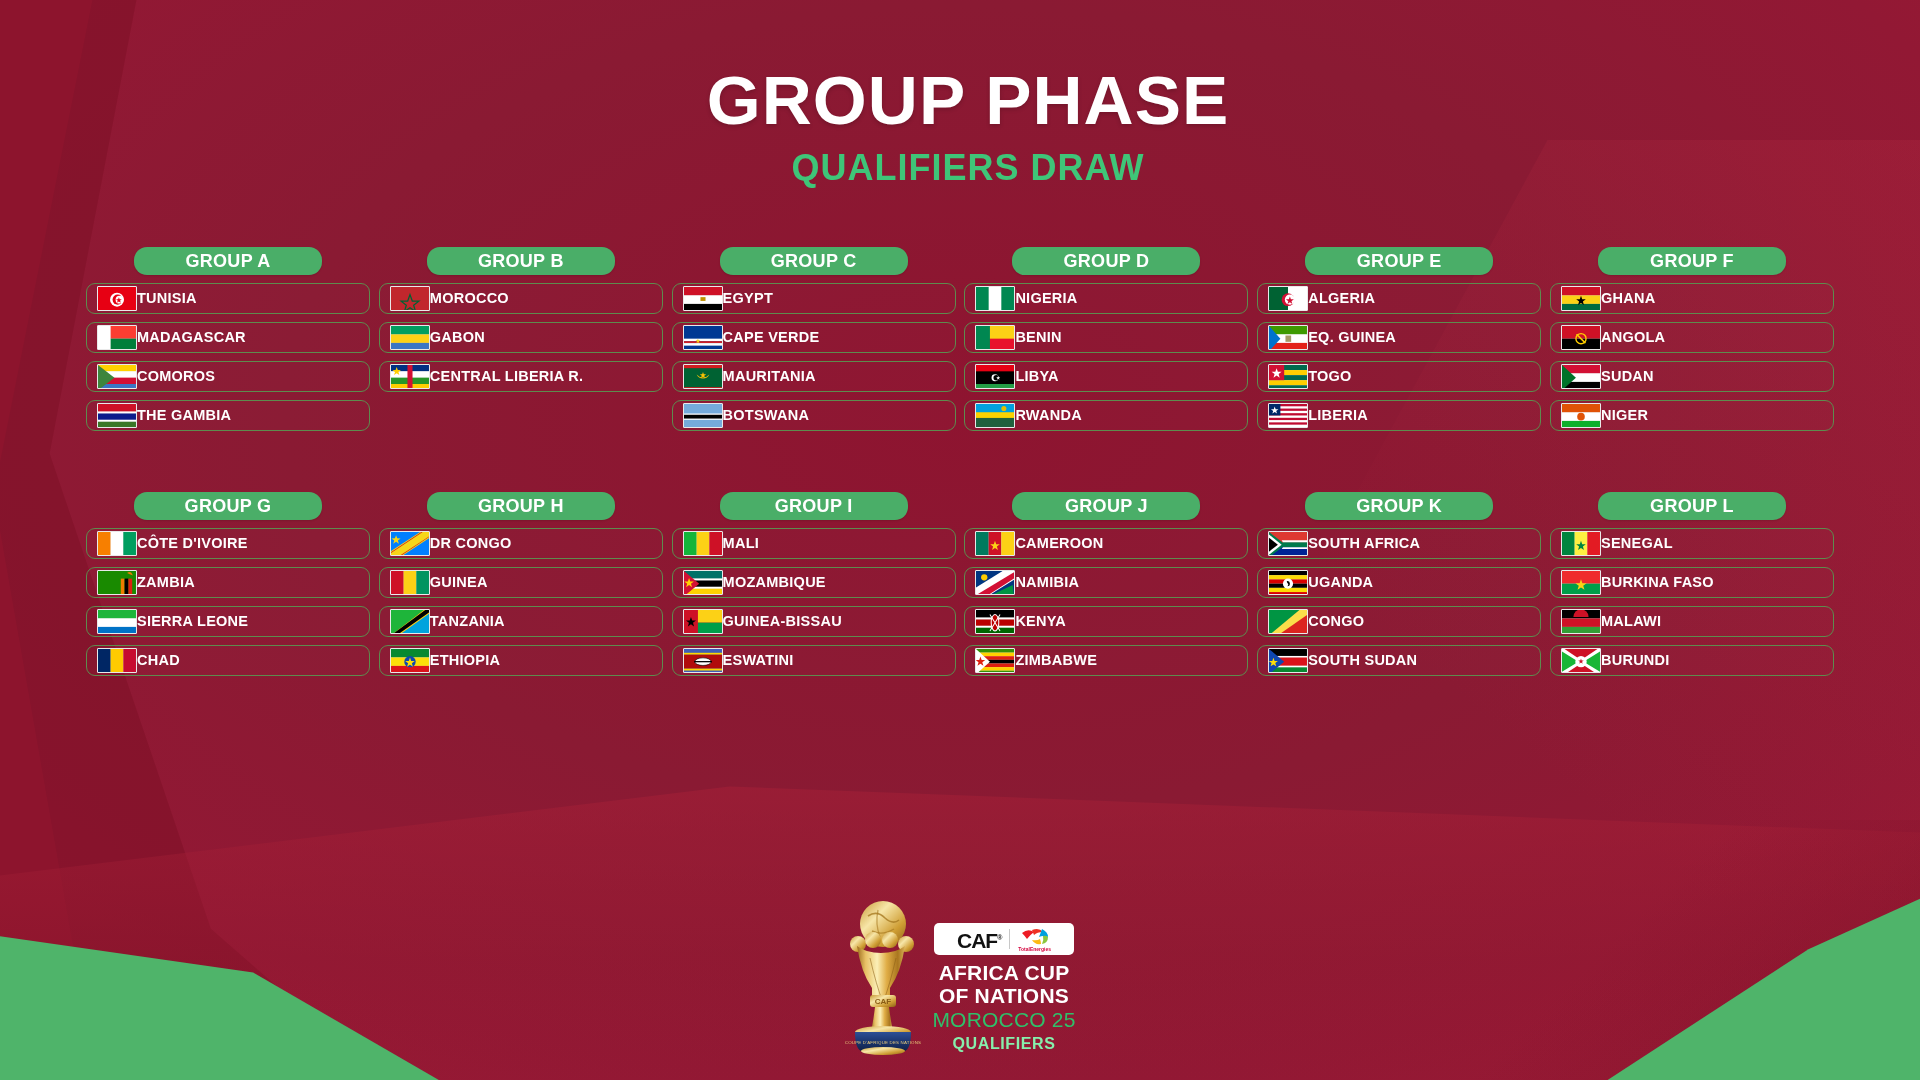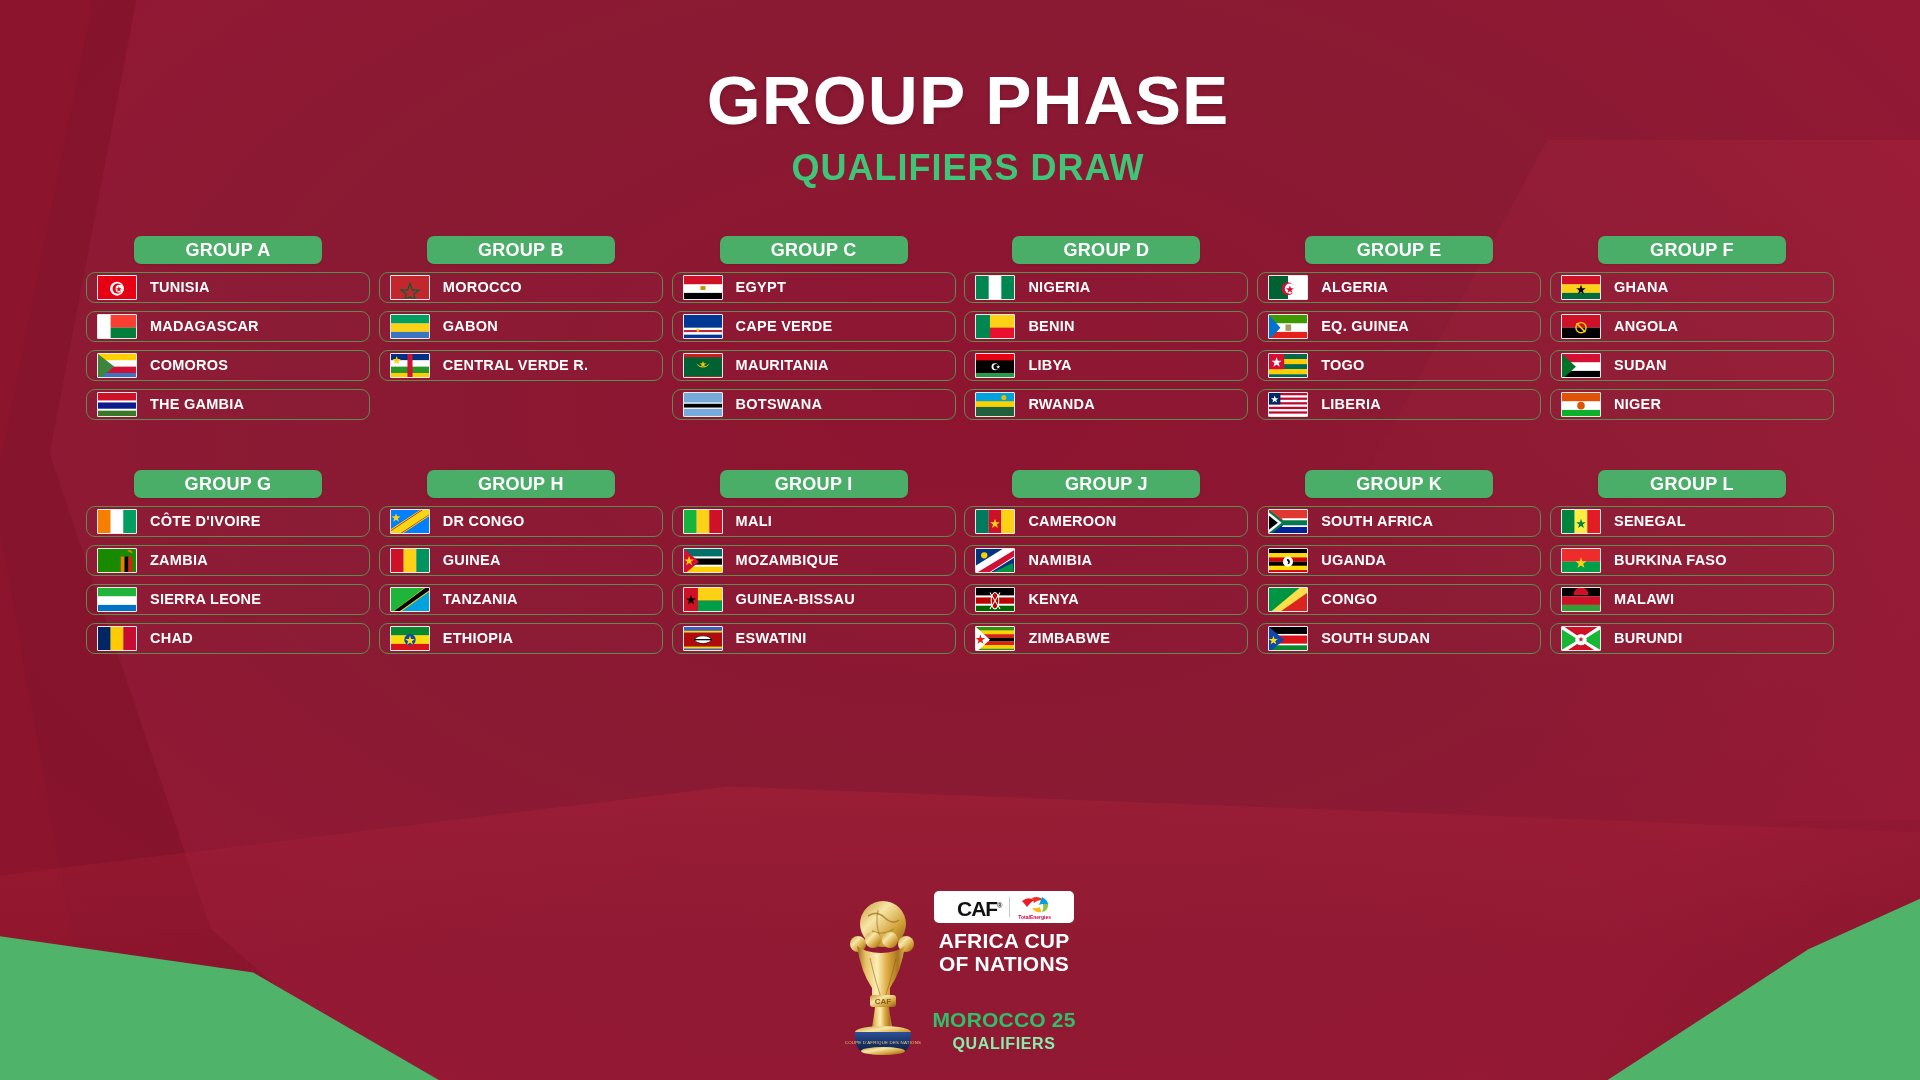--- a/index.html
+++ b/index.html
@@ -76,22 +76,22 @@
   .grid{
     position:absolute;left:86px;top:232px;width:1748px;z-index:5;
   }
   .grid-row{
     display:flex;justify-content:space-between;align-items:flex-start;
   }
   .grid-row + .grid-row{margin-top:46px;}
   .group-col{width:284px;}
 
   .group-head{
-    width:188px;margin:4px auto 8px auto;height:28px;
-    background:#4aae68;border-radius:7px;
+    width:188px;margin:15px auto 8px auto;height:28px;
+    background:#4aae68;border-radius:13px;
     display:flex;align-items:center;justify-content:center;
     box-shadow:0 1px 2px rgba(0,0,0,.12);
   }
   .group-head-label{
     color:#ffffff;font-weight:bold;font-size:18px;letter-spacing:.3px;
     line-height:18px;white-space:nowrap;
   }
 
   .team-row{
     position:relative;display:flex;align-items:center;
@@ -101,21 +101,21 @@
     padding-left:10px;box-sizing:border-box;
   }
   .team-row:last-child{margin-bottom:0;}
   .flag{
     width:40px;height:25px;flex:0 0 40px;
     border:1px solid #e9e9e9;box-sizing:border-box;
     position:relative;overflow:hidden;border-radius:1px;
     background:#ddd;
   }
   .team-name{
-    margin-left:13px;color:#ffffff;font-weight:bold;
+    color:#ffffff;font-weight:bold;
     font-size:14.5px;letter-spacing:.25px;white-space:nowrap;
     line-height:15px;
   }
 
   
   .fl{position:absolute;inset:0;}
 
   
   .footer{
     position:absolute;left:0;right:0;bottom:22px;z-index:6;
@@ -130,21 +130,21 @@
   }
   .caf-text{font-size:21px;font-weight:bold;color:#111;letter-spacing:-1px;line-height:21px;}
   .caf-reg{font-size:7px;vertical-align:super;font-weight:bold;}
   .caf-div{width:1px;height:20px;background:#c8c8c8;}
   .te-wrap{display:flex;flex-direction:column;align-items:center;}
   .te-name{font-size:5px;color:#d4003c;font-weight:bold;letter-spacing:0;line-height:6px;margin-top:1px;}
   .acn-line{
     color:#ffffff;font-weight:bold;font-size:21px;line-height:23px;letter-spacing:.2px;text-align:center;
   }
   .acn-morocco{
-    color:#2fc06a;font-weight:bold;font-size:21px;line-height:25px;letter-spacing:.2px;text-align:center;margin-top:32px;
+    color:#2fc06a;font-weight:normal;font-size:21px;line-height:25px;letter-spacing:.2px;text-align:center;
   }
   .acn-qual{
     color:#86efac;font-weight:bold;font-size:16px;line-height:20px;letter-spacing:.6px;text-align:center;margin-top:2px;
   }
 </style>
 </head>
 <body>
 
 <div class="bg">
   <div class="bg-base"></div>
@@ -243,21 +243,21 @@
           <div class="flag">
             <svg class="fl" viewBox="0 0 60 40" preserveAspectRatio="none">
               <rect width="60" height="10" fill="#003082"></rect>
               <rect y="10" width="60" height="10" fill="#fff"></rect>
               <rect y="20" width="60" height="10" fill="#289728"></rect>
               <rect y="30" width="60" height="10" fill="#ffce00"></rect>
               <rect x="26" width="8" height="40" fill="#d21034"></rect>
               <path d="M9 3 l1.7 4.8 5 .1 -4 3.1 1.5 4.8 -4.2-2.9 -4.2 2.9 1.5-4.8 -4-3.1 5-.1z" fill="#ffce00"></path>
             </svg>
           </div>
-          <div class="team-name">CENTRAL VERDE R.</div>
+          <div class="team-name">CENTRAL LIBERIA R.</div>
         </div>
       </div>
       <div class="group-col">
         <div class="group-head">
           <div class="group-head-label">GROUP C</div>
         </div>
         <div class="team-row">
           <div class="flag">
             <svg class="fl" viewBox="0 0 60 40" preserveAspectRatio="none">
               <rect width="60" height="13.3" fill="#ce1126"></rect>

